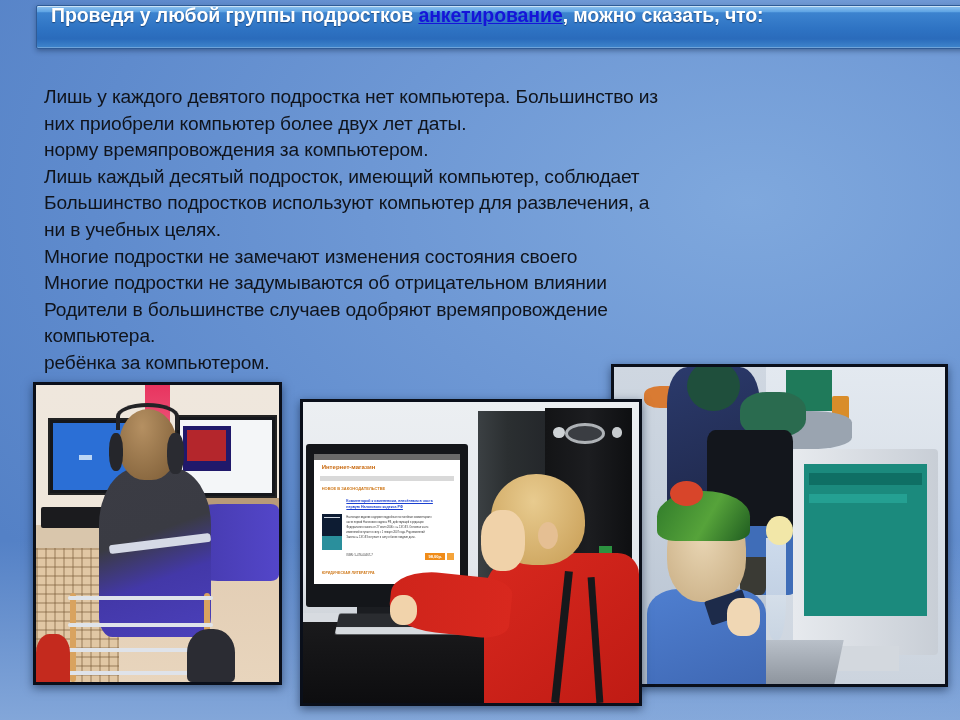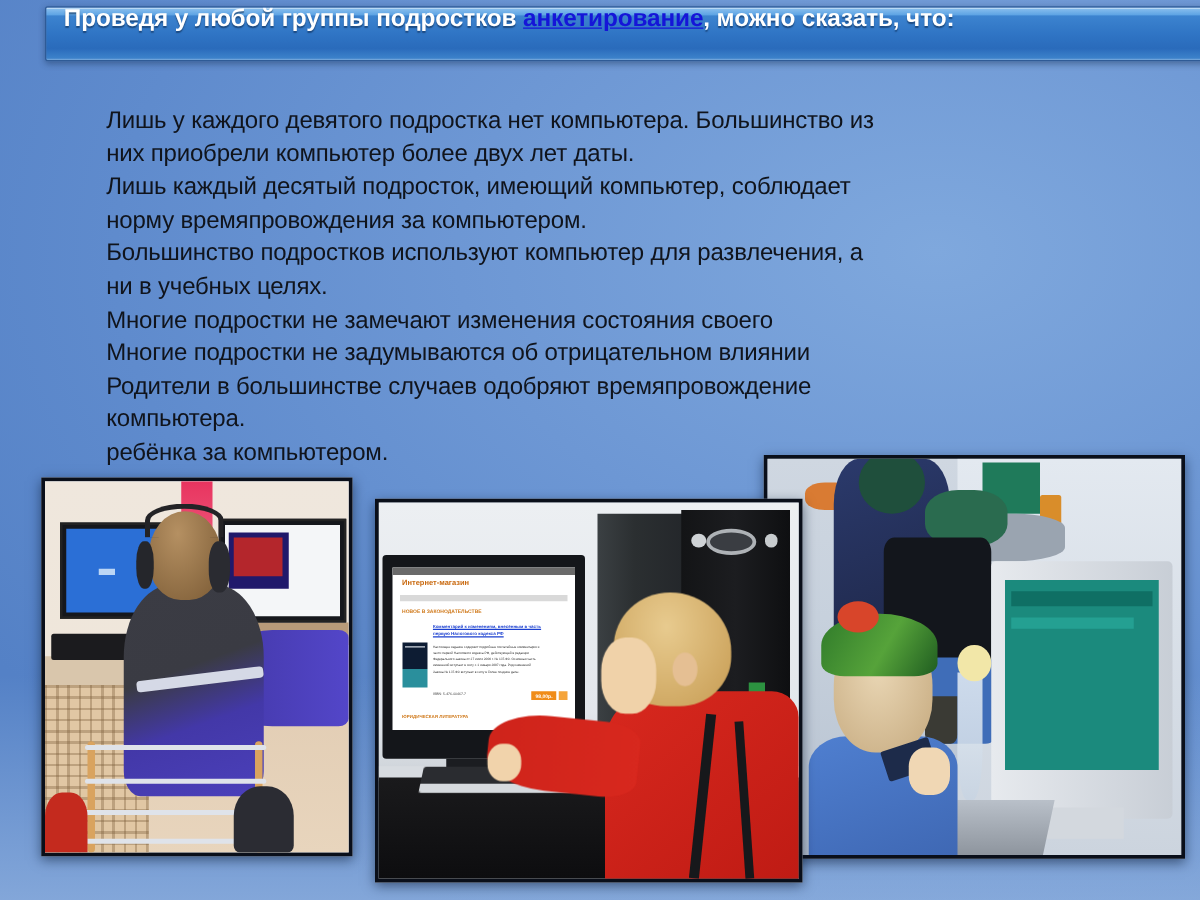--- a/index.html
+++ b/index.html
@@ -63,21 +63,20 @@
   }
 
   
   #body-text{
     position:absolute;
     left:44px; top:84px; width:690px;
     color:#10141c;
     font-size:19.2px;
     line-height:26.6px;
     letter-spacing:-.15px;
-    margin-left:41px;
   }
   #body-text .ln{ white-space:nowrap; }
 
   
   .photo{
     position:absolute;
     border:3px solid #0a0f1a;
     overflow:hidden;
     background:#cfd8e2;
     box-shadow:0 3px 9px rgba(8,24,50,.55);
@@ -191,22 +190,22 @@
 
   <div id="title-bar">
     <div id="title-text">
       <span>Проведя у любой группы подростков </span><a class="lnk" href="#">анкетирование</a><span>, можно сказать, что:</span>
     </div>
   </div>
 
   <div id="body-text">
     <div class="ln">Лишь у каждого девятого подростка нет компьютера. Большинство из</div>
     <div class="ln">них приобрели компьютер более двух лет даты.</div>
+    <div class="ln">норму времяпровождения за компьютером.</div>
     <div class="ln">Лишь каждый десятый подросток, имеющий компьютер, соблюдает</div>
-    <div class="ln">норму времяпровождения за компьютером.</div>
     <div class="ln">Большинство подростков используют компьютер для развлечения, а</div>
     <div class="ln">ни в учебных целях.</div>
     <div class="ln">Многие подростки не замечают изменения состояния своего</div>
     <div class="ln">Многие подростки не задумываются об отрицательном влиянии</div>
     <div class="ln">Родители в большинстве случаев одобряют времяпровождение</div>
     <div class="ln">компьютера.</div>
     <div class="ln">ребёнка за компьютером.</div>
   </div>
 
   <div class="photo" id="photo-left">

